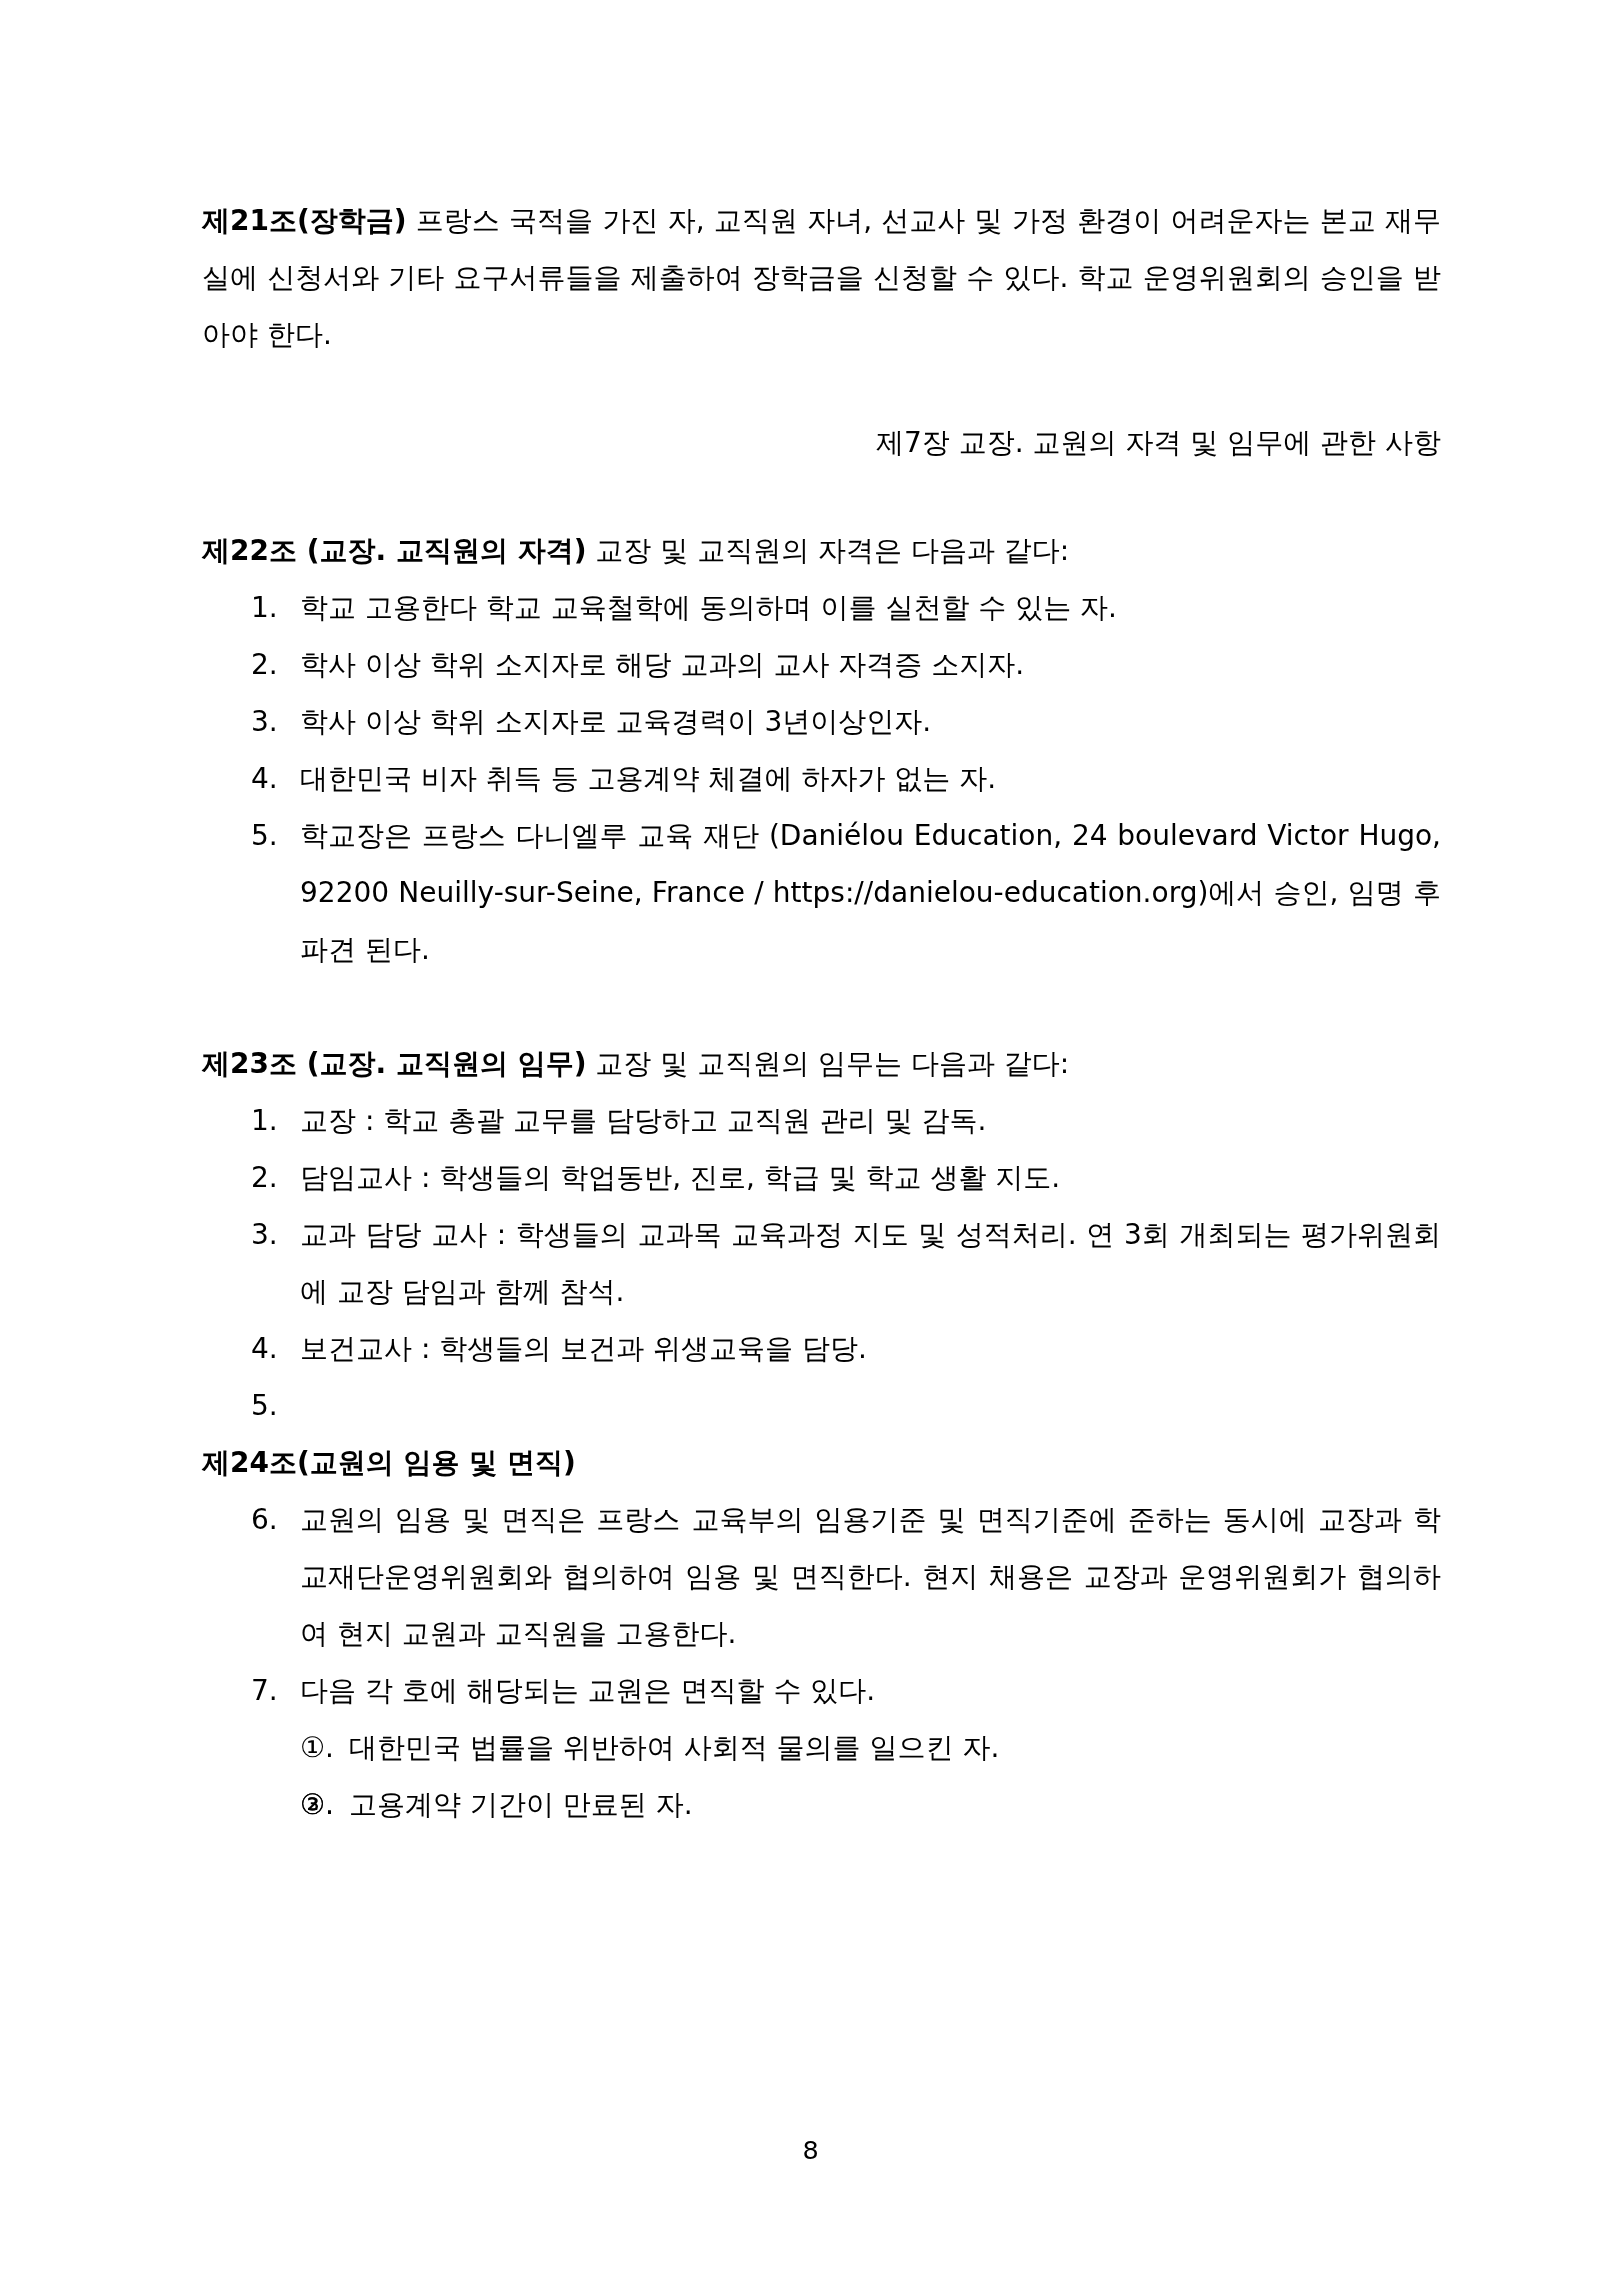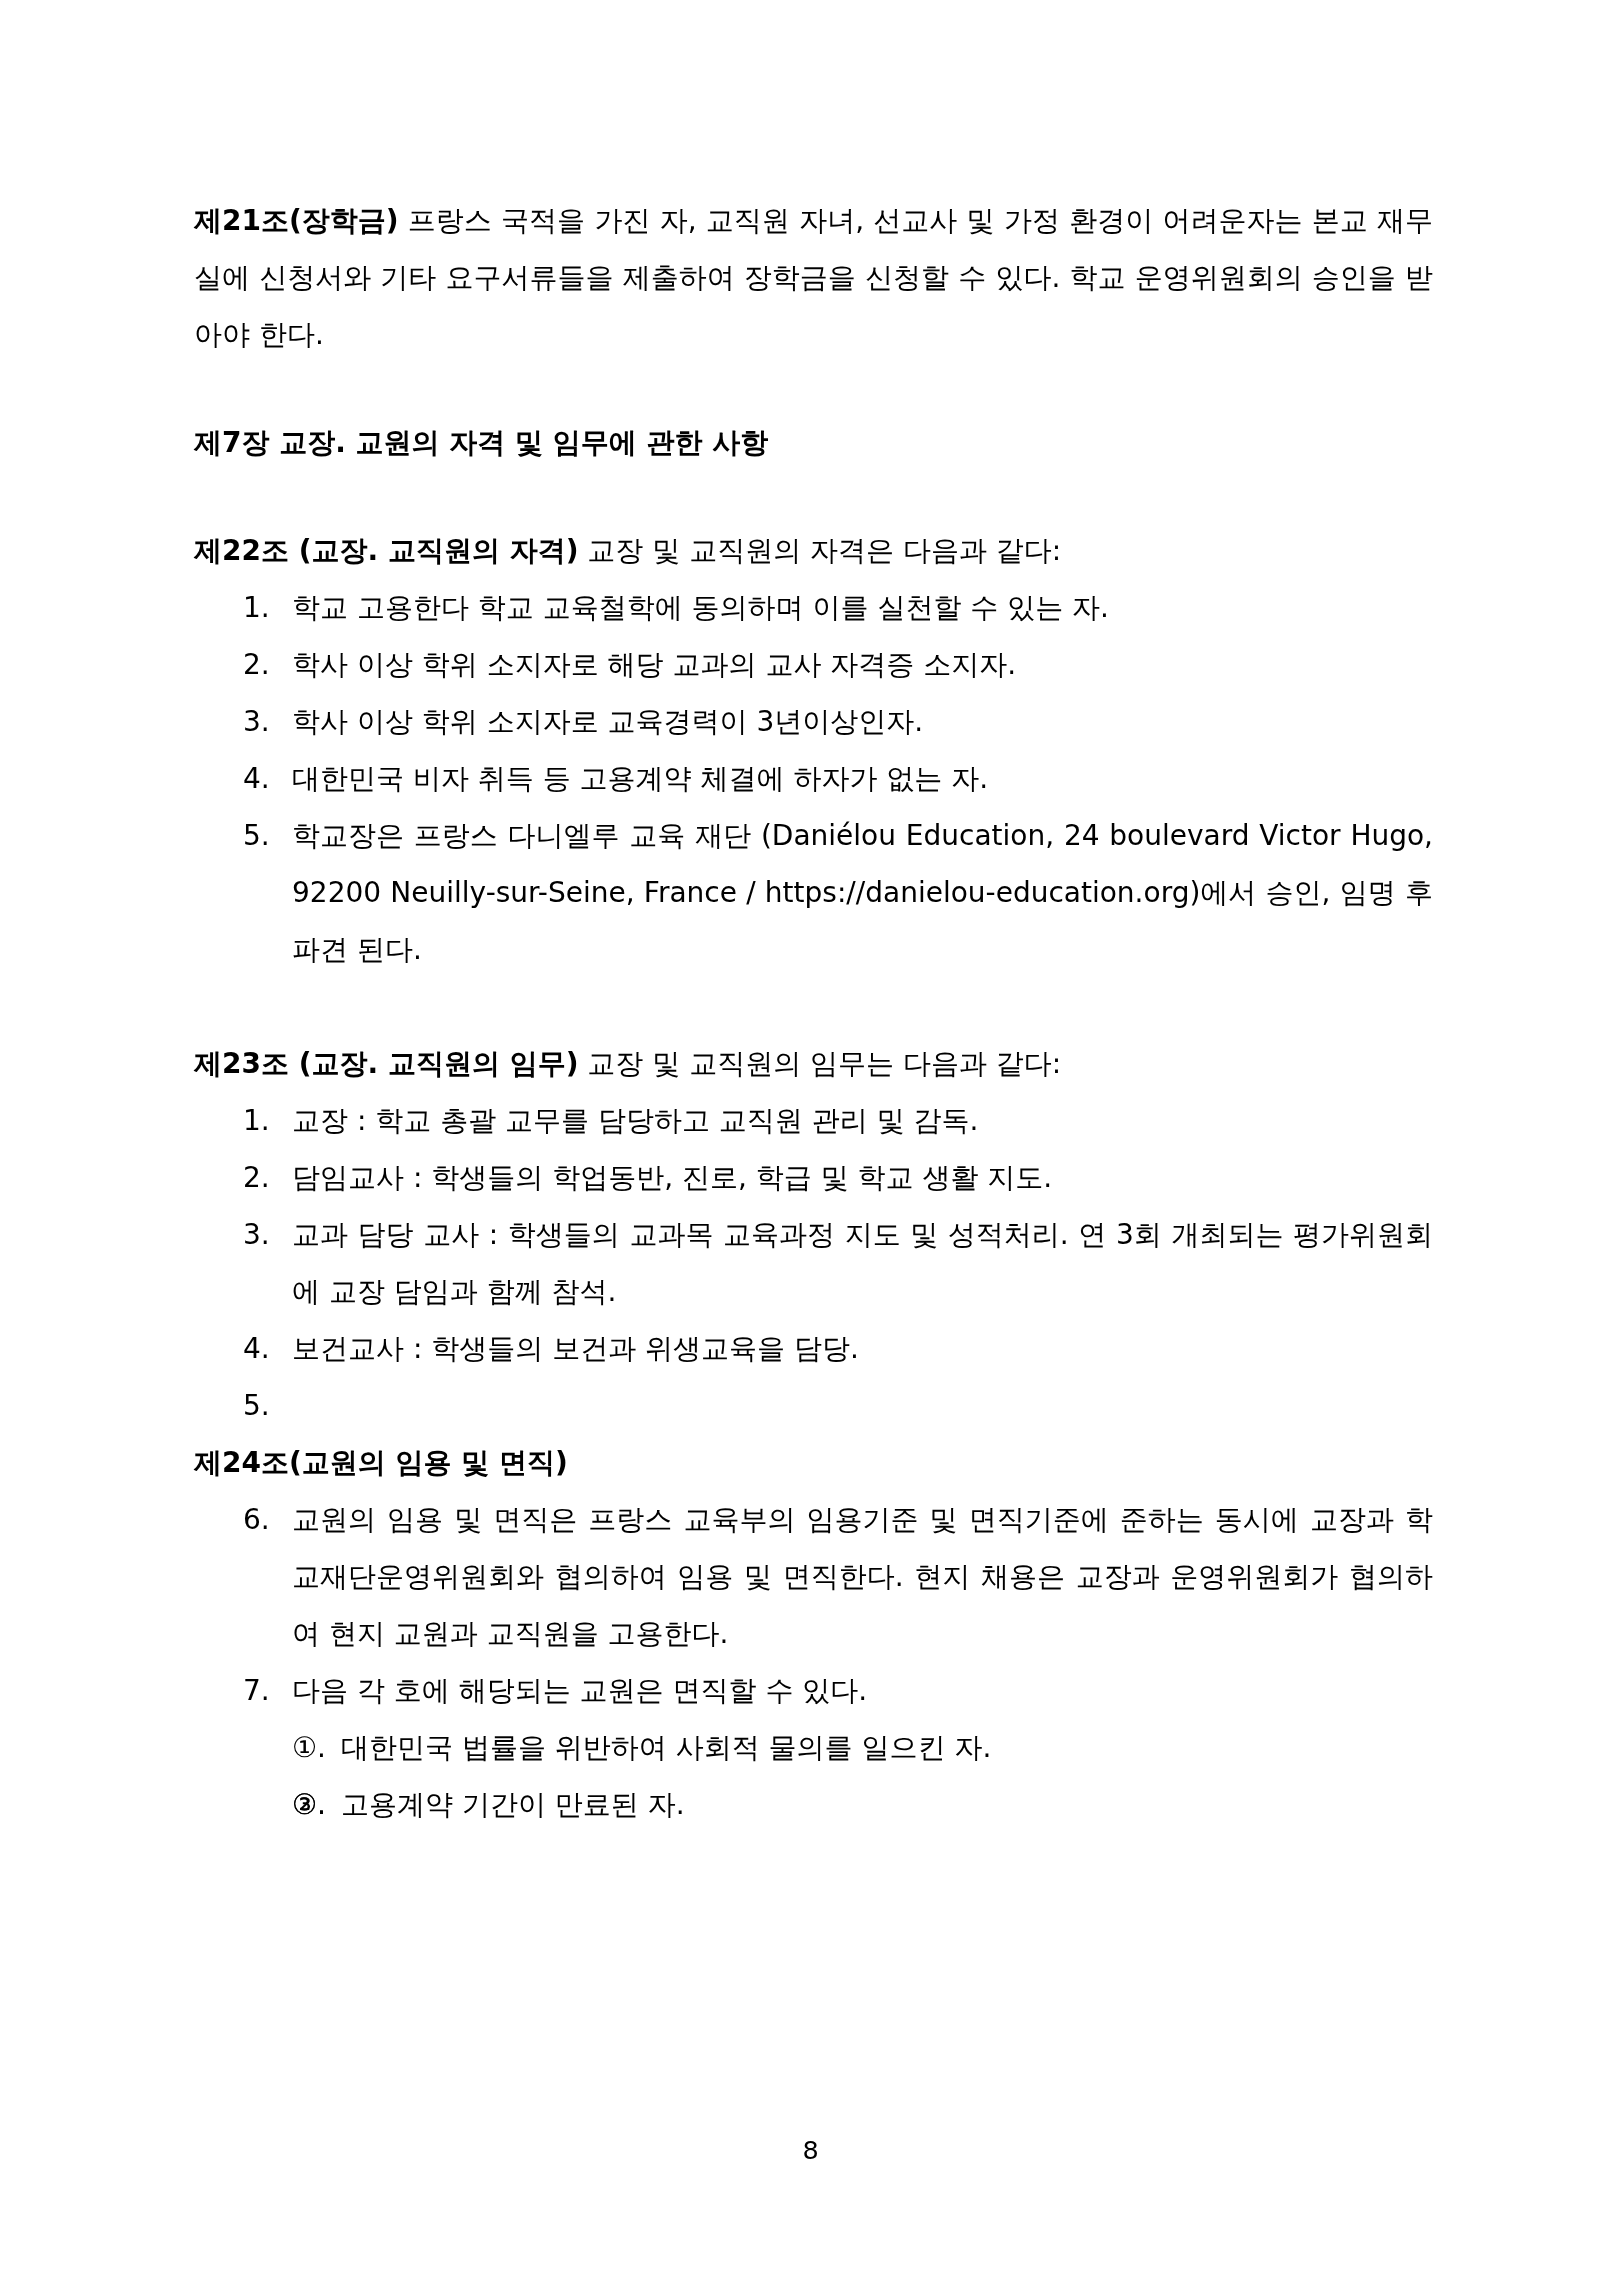--- a/index.html
+++ b/index.html
@@ -2,26 +2,26 @@
 <html><head>
 <meta charset="utf-8">
 <style>
   html, body { margin: 0; padding: 0; background: #ffffff; }
   body {
     width: 1621px; height: 2293px; position: relative; overflow: hidden;
     font-family: "DejaVu Sans", "Liberation Sans", sans-serif;
     color: #000000;
   }
   .page {
-    position: absolute; left: 194px; top: 192px; width: 1239px;
+    position: absolute; left: 202px; top: 192px; width: 1239px;
     font-size: 28px; line-height: 57px;
   }
   .para { text-align: justify; text-align-last: left; margin: 0; }
   .b { font-weight: bold; }
-  .chapter { text-align: left; font-weight: bold; margin: 0; }
+  .chapter { text-align: right; font-weight: normal; margin: 0; }
   .gap-chapter-before { height: 51px; }
   .gap-chapter-after { height: 51px; }
   .gap-article { height: 57px; }
   .list { margin: 0; padding: 0; list-style: none; }
   .li { position: relative; padding-left: 98px; text-align: justify; text-align-last: left; }
   .li .num { position: absolute; left: 49px; top: 0; }
   .sub { position: relative; padding-left: 147px; text-align: justify; text-align-last: left; }
   .sub .num { position: absolute; left: 98px; top: 0; }
   .pagenum {
     position: absolute; left: 0; width: 1621px; top: 2135px;

